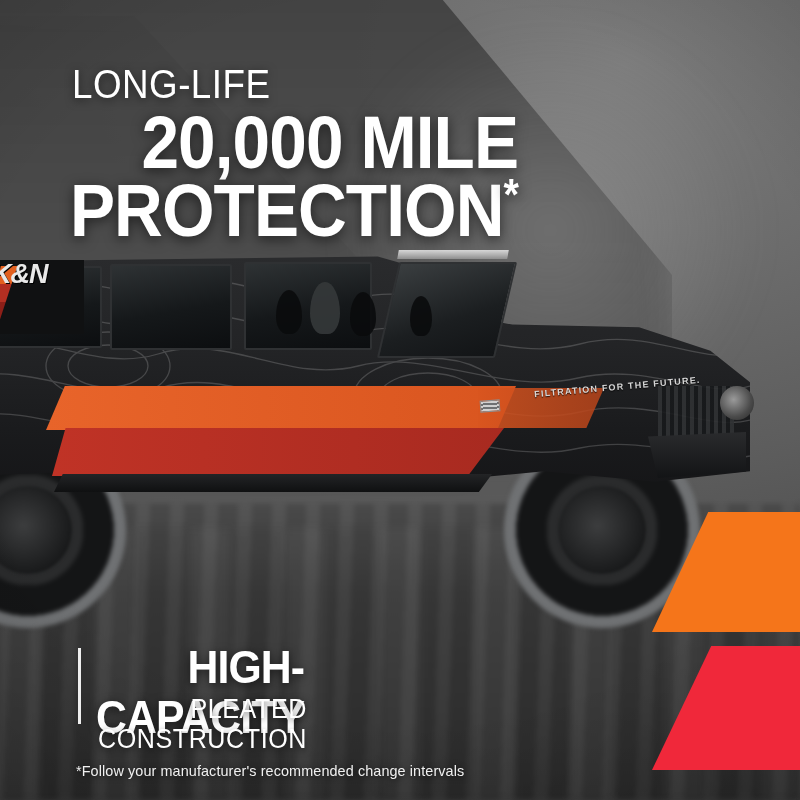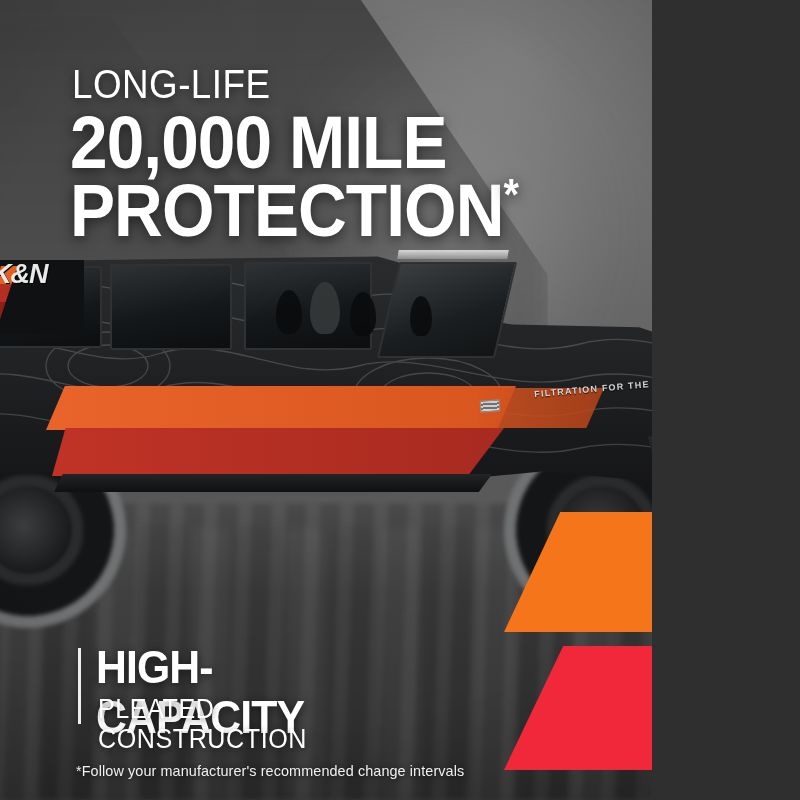--- a/index.html
+++ b/index.html
@@ -1,23 +1,24 @@
 <!DOCTYPE html>
 <html><head>
 <meta charset="utf-8">
 <style>
   * { margin:0; padding:0; box-sizing:border-box; }
   html,body { width:800px; height:800px; overflow:hidden; background:#2f2f2f; }
 
   .stage{
     position:relative;
-    width:652px; height:800px;
+    width:800px; height:800px;
     overflow:hidden;
     font-family:"Liberation Sans", sans-serif;
     background:#a21caf;
+    text-align:right;
   }
 
   
   .photo{ position:absolute; inset:0; overflow:hidden; }
 
   .sky{
     position:absolute; inset:0;
     background:
       radial-gradient(120% 90% at 78% 8%, #7b7b7b 0%, #6c6c6c 30%, #5d5d5d 55%, #4c4c4c 80%, #3f3f3f 100%),
       linear-gradient(160deg,#4a4a4a 0%, #6e6e6e 45%, #5a5a5a 100%);

